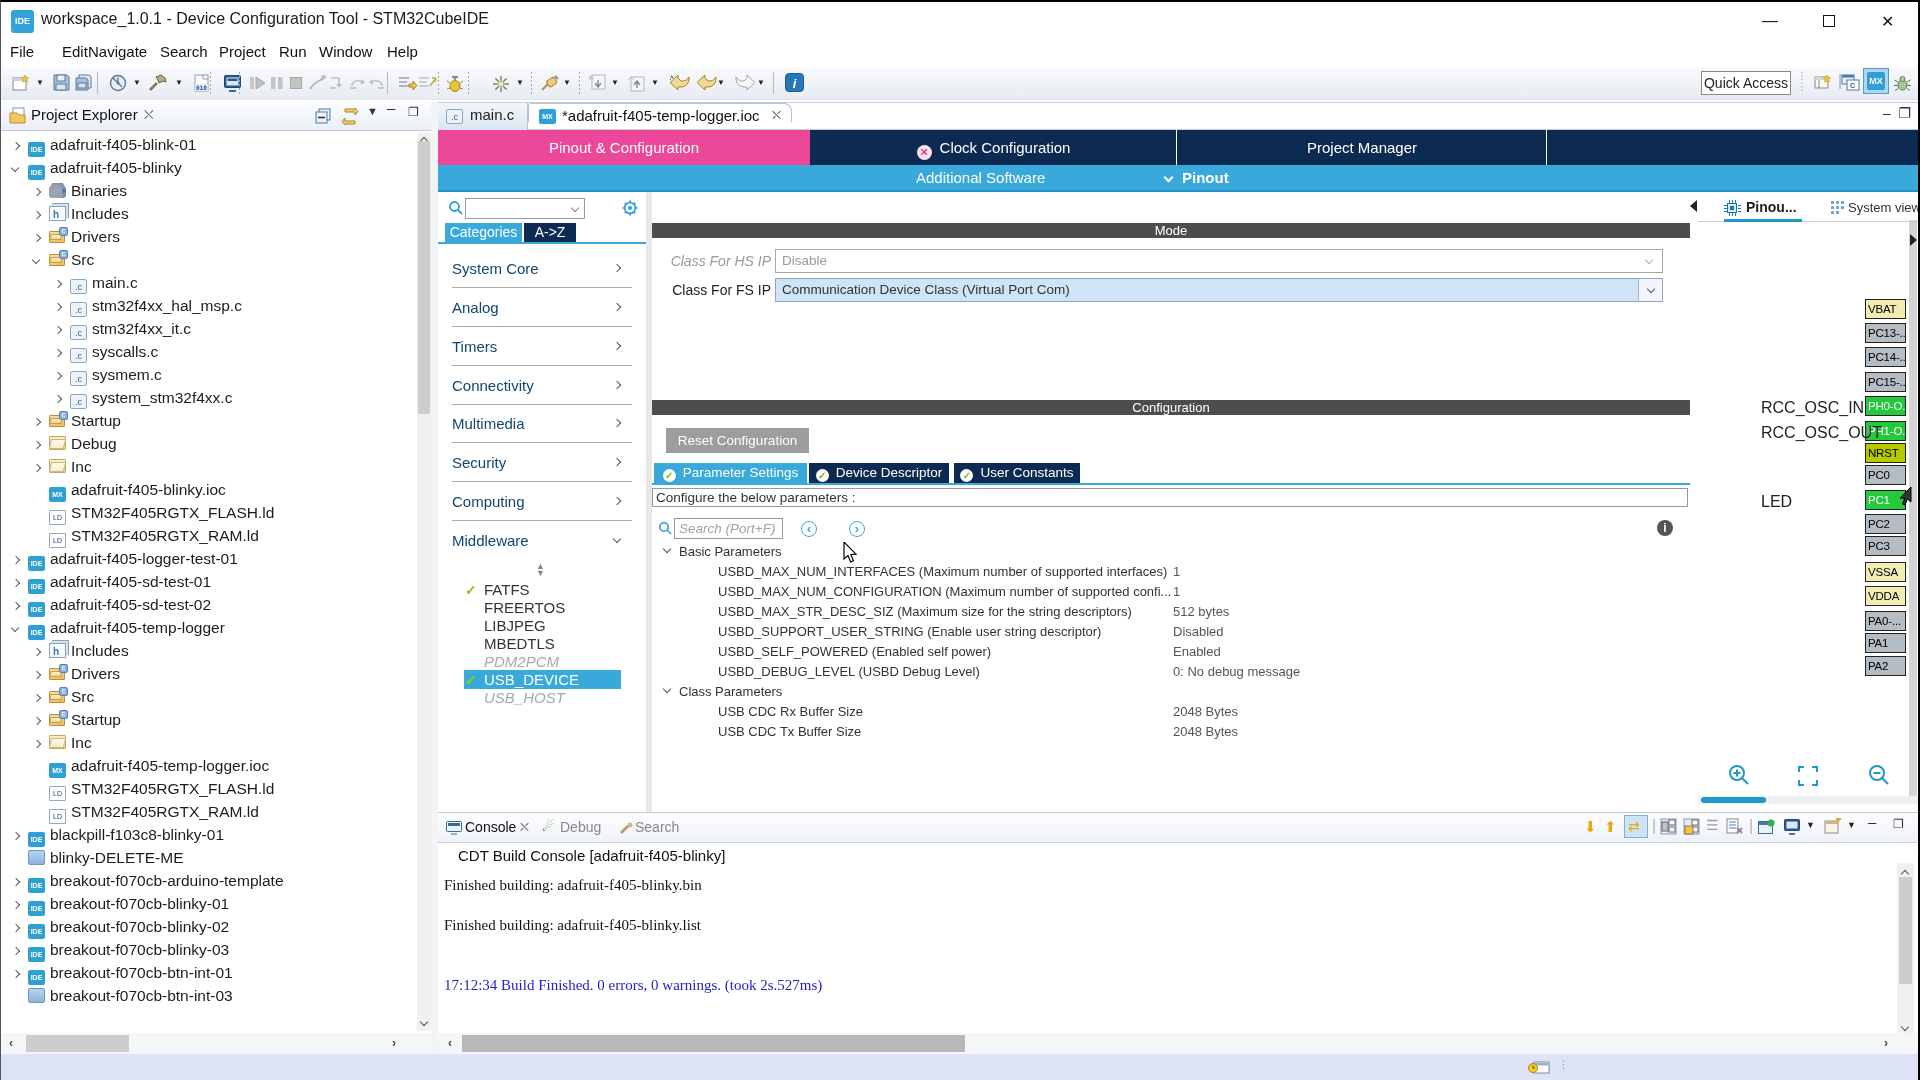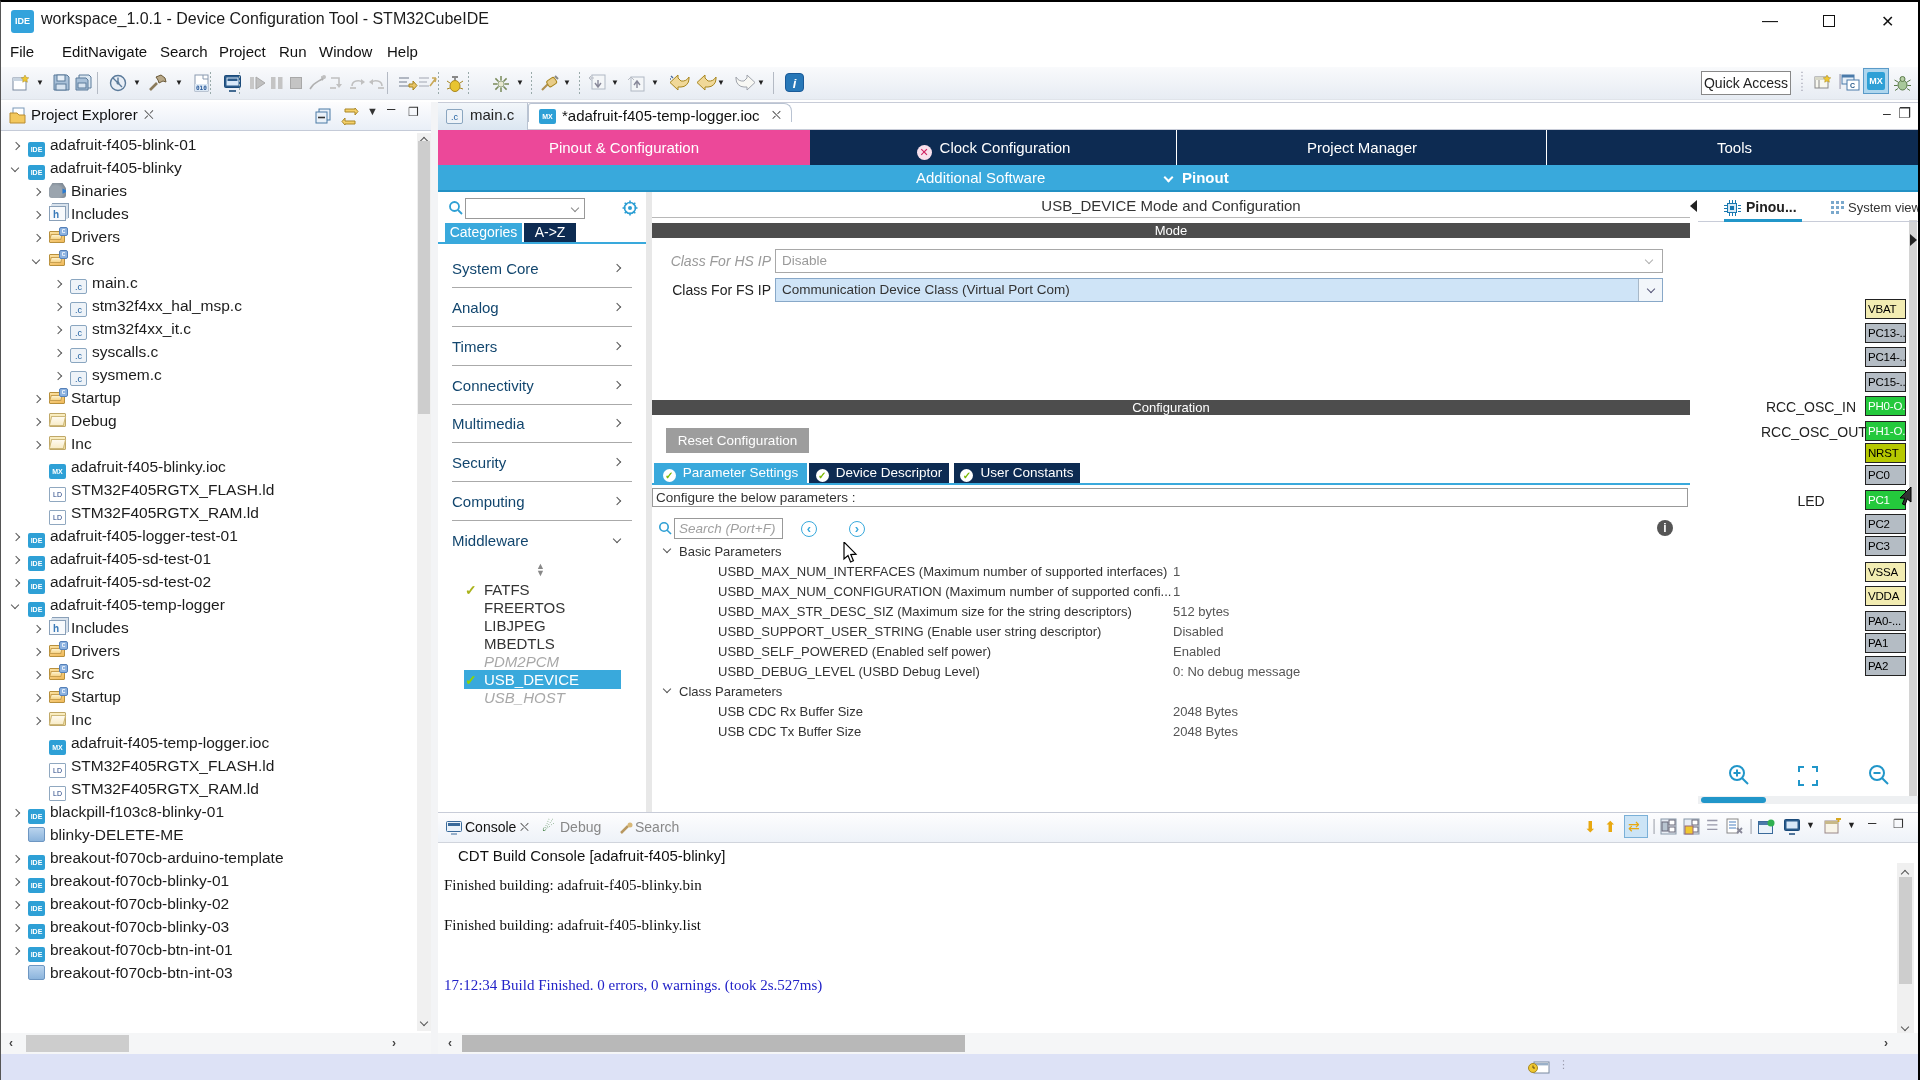--- a/index.html
+++ b/index.html
@@ -89,21 +89,21 @@
 .cfgtab { position:absolute; top:271px; height:20px; color:#fff; font-size:13.5px; line-height:20px; text-align:center; }
 .cfgtab:before { content:"\2713"; display:inline-block; width:13px; height:13px; background:#fff; border-radius:50%; color:#7ab800; font-size:10px; font-weight:bold; line-height:13px; margin-right:7px; vertical-align:-2px; }
 .ptree { font-size:13px; color:#333; white-space:nowrap; }
 .pval { position:absolute; left:455px; color:#555; }
 .circbtn { position:absolute; width:16px; height:16px; border:1.5px solid #39a9dc; border-radius:50%; color:#39a9dc; font-size:13px; line-height:14px; text-align:center; font-weight:bold; }
 .pin { position:absolute; left:167px; width:41px; height:20px; border:1.5px solid #222; font-size:11.5px; line-height:18px; padding-left:2px; color:#000; letter-spacing:-0.2px; overflow:hidden; white-space:nowrap; }
 .pin-cream { background:#f2ecb2; }
 .pin-gray { background:#b4bcc4; }
 .pin-green { background:#24c93c; color:#fff; }
 .pin-olive { background:#b6c800; }
-.pinlbl { position:absolute; right:60px; font-size:14px; color:#222; width:100px; text-align:center; }
+.pinlbl { position:absolute; right:60px; font-size:16px; color:#222; width:100px; text-align:left; }
 
 
 #console { left:437px; top:810px; width:1483px; height:221px; background:#fff; border-top:1px solid #c8ccd8; }
 #console-hsb { left:437px; top:1031px; width:1483px; height:21px; background:#f5f6f7; }
 
 
 #statusbar { left:0; top:1052px; width:1920px; height:28px; background:#dde2f6; }
 
 .mono { font-family:"Liberation Mono", monospace; }
 </style>
@@ -320,20 +320,21 @@
 <div class="trow l0"><span class="acell"><i class="chev chev-d"></i></span><span class="ticon ide-ic">IDE</span>adafruit-f405-blinky</div>
 <div class="trow l1"><span class="acell"><i class="chev chev-r"></i></span><span class="ticon bin-ic"></span>Binaries</div>
 <div class="trow l1"><span class="acell"><i class="chev chev-r"></i></span><span class="ticon inc-ic"></span>Includes</div>
 <div class="trow l1"><span class="acell"><i class="chev chev-r"></i></span><span class="ticon folder-ic"><i></i></span>Drivers</div>
 <div class="trow l1"><span class="acell"><i class="chev chev-d"></i></span><span class="ticon folder-ic"><i></i></span>Src</div>
 <div class="trow l2"><span class="acell"><i class="chev chev-r"></i></span><span class="ticon c-ic">.c</span>main.c</div>
 <div class="trow l2"><span class="acell"><i class="chev chev-r"></i></span><span class="ticon c-ic">.c</span>stm32f4xx_hal_msp.c</div>
 <div class="trow l2"><span class="acell"><i class="chev chev-r"></i></span><span class="ticon c-ic">.c</span>stm32f4xx_it.c</div>
 <div class="trow l2"><span class="acell"><i class="chev chev-r"></i></span><span class="ticon c-ic">.c</span>syscalls.c</div>
 <div class="trow l2"><span class="acell"><i class="chev chev-r"></i></span><span class="ticon c-ic">.c</span>sysmem.c</div>
+<div class="trow l2"><span class="acell"><i class="chev chev-r"></i></span><span class="ticon c-ic">.c</span>system_stm32f4xx.c</div>
 <div class="trow l1"><span class="acell"><i class="chev chev-r"></i></span><span class="ticon folder-ic"><i></i></span>Startup</div>
 <div class="trow l1"><span class="acell"><i class="chev chev-r"></i></span><span class="ticon plainfolder-ic"></span>Debug</div>
 <div class="trow l1"><span class="acell"><i class="chev chev-r"></i></span><span class="ticon plainfolder-ic"></span>Inc</div>
 <div class="trow l1"><span class="acell"></span><span class="ticon mx-ic">MX</span>adafruit-f405-blinky.ioc</div>
 <div class="trow l1"><span class="acell"></span><span class="ticon ld-ic">LD</span>STM32F405RGTX_FLASH.ld</div>
 <div class="trow l1"><span class="acell"></span><span class="ticon ld-ic">LD</span>STM32F405RGTX_RAM.ld</div>
 <div class="trow l0"><span class="acell"><i class="chev chev-r"></i></span><span class="ticon ide-ic">IDE</span>adafruit-f405-logger-test-01</div>
 <div class="trow l0"><span class="acell"><i class="chev chev-r"></i></span><span class="ticon ide-ic">IDE</span>adafruit-f405-sd-test-01</div>
 <div class="trow l0"><span class="acell"><i class="chev chev-r"></i></span><span class="ticon ide-ic">IDE</span>adafruit-f405-sd-test-02</div>
 <div class="trow l0"><span class="acell"><i class="chev chev-d"></i></span><span class="ticon ide-ic">IDE</span>adafruit-f405-temp-logger</div>
@@ -375,21 +376,20 @@
 </div>
 <div class="abs" id="tab-ioc">
   <span class="ticon mx-ic" style="position:absolute;left:10px;top:5px;">MX</span>
   <span class="abs" style="left:33px;top:3px;">*adafruit-f405-temp-logger.ioc</span>
   <span class="abs" style="left:243px;top:4px;font-size:12px;color:#444;">⛌</span>
 </div>
 <div class="abs" id="navrow1">
   <div class="nav1" style="left:0px;width:372px;background:#ec4899;">Pinout &amp; Configuration</div>
   <div class="nav1" style="left:373px;width:366px;border-right:1px solid #fff;"><span style="display:inline-block;width:15px;height:15px;background:#f8e0ec;border-radius:50%;color:#d02060;font-size:11px;line-height:15px;vertical-align:-3px;margin-right:8px;">✕</span>Clock Configuration</div>
   <div class="nav1" style="left:740px;width:369px;border-right:1px solid #fff;">Project Manager</div>
-  <div class="nav1" style="left:1110px;width:373px;">Tools</div>
 </div>
 <div class="abs" id="navrow2">
   <span class="abs" style="left:478px;top:4px;">Additional Software</span>
   <span class="abs" style="left:727px;top:4px;"><i class="chev" style="border-color:#fff;transform:rotate(45deg);vertical-align:2px;margin-right:10px;width:7px;height:7px;border-width:2px;"></i><b style="font-weight:bold;">Pinout</b></span>
 </div>
 
 <div class="abs" id="catpanel">
   <svg class="abs" style="left:10px;top:8px;" width="16" height="16" viewBox="0 0 16 16">
       <circle cx="6.5" cy="6.5" r="4.5" fill="none" stroke="#2d9fd4" stroke-width="1.8"></circle>
       <line x1="10" y1="10" x2="14" y2="14" stroke="#2d9fd4" stroke-width="1.8"></line>
@@ -420,23 +420,20 @@
   <div class="mwitem" style="top:407px;">FREERTOS</div>
   <div class="mwitem" style="top:425px;">LIBJPEG</div>
   <div class="mwitem" style="top:443px;">MBEDTLS</div>
   <div class="mwitem" style="top:461px;color:#a8a8a8;font-style:italic;">PDM2PCM</div>
   <div class="abs" style="left:26px;top:478px;width:157px;height:19px;background:#39a9dc;"></div>
   <div class="mwitem" style="top:479px;color:#fff;"><span class="ckm" style="color:#8fd400;">✓</span>USB_DEVICE</div>
   <div class="mwitem" style="top:497px;color:#a8a8a8;font-style:italic;">USB_HOST</div>
 </div>
 <div class="abs" id="cat-vsb"></div>
 <div class="abs" id="cfgmain">
-  <div class="abs" style="left:0;top:0;width:100%;height:26px;border-bottom:1px solid #b8b8b8;">
-    <div style="text-align:center;font-size:15px;color:#333;padding-top:5px;">USB_DEVICE Mode and Configuration</div>
-  </div>
   <div class="darkbar" style="top:31px;height:15px;">Mode</div>
   <div class="abs" style="left:0;top:57px;width:119px;height:24px;font-size:14px;color:#9a9a9a;font-style:italic;text-align:right;line-height:24px;">Class For HS IP</div>
   <div class="abs" style="left:123px;top:57px;width:888px;height:24px;border:1px solid #a8a8a8;background:#fff;color:#9a9a9a;font-size:13.5px;line-height:22px;padding-left:6px;">Disable
     <i class="chev" style="position:absolute;right:10px;top:7px;transform:rotate(45deg);border-color:#b0b0b0;"></i>
   </div>
   <div class="abs" style="left:0;top:86px;width:119px;height:24px;font-size:14px;color:#222;text-align:right;line-height:24px;">Class For FS IP</div>
   <div class="abs" style="left:123px;top:86px;width:888px;height:24px;border:1px solid #88a8c8;background:#cfe4f7;color:#333;font-size:13.5px;line-height:22px;padding-left:6px;">Communication Device Class (Virtual Port Com)
     <span style="position:absolute;right:0;top:0;width:24px;height:22px;background:#f2f6fa;border-left:1px solid #a8b8c8;">
         <i class="chev" style="position:absolute;right:8px;top:7px;transform:rotate(45deg);border-color:#557;"></i>
       </span>

